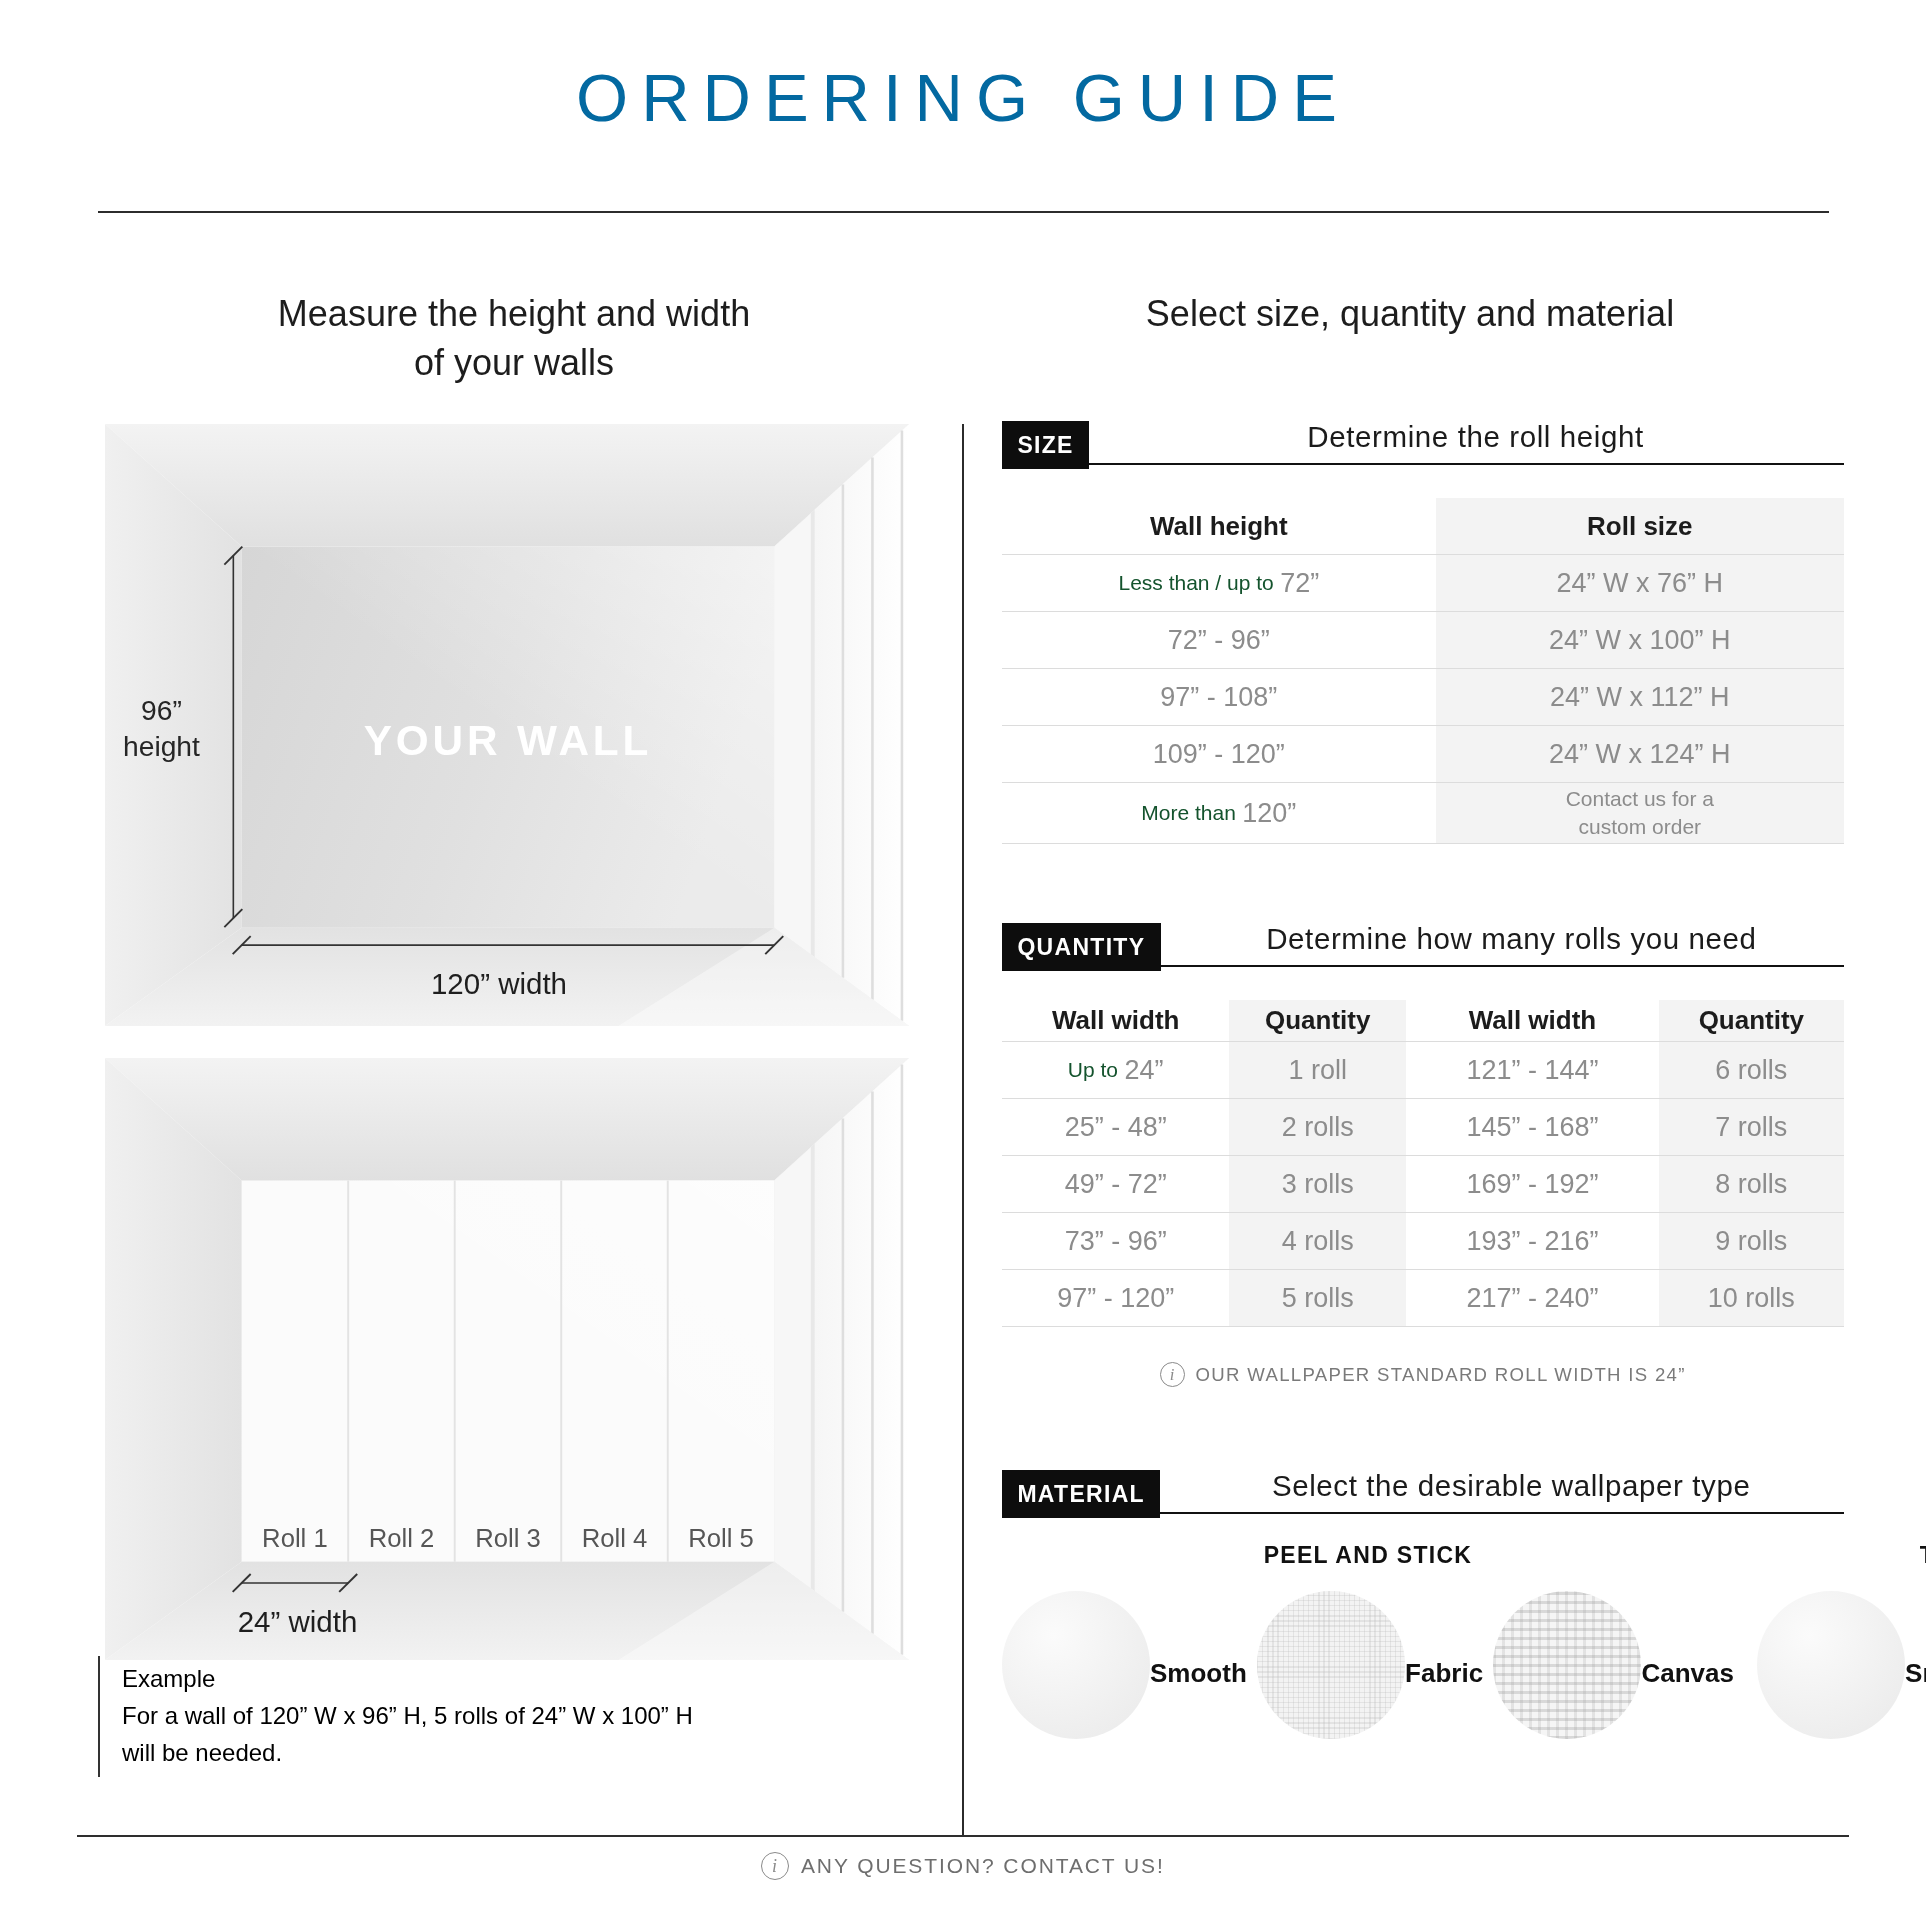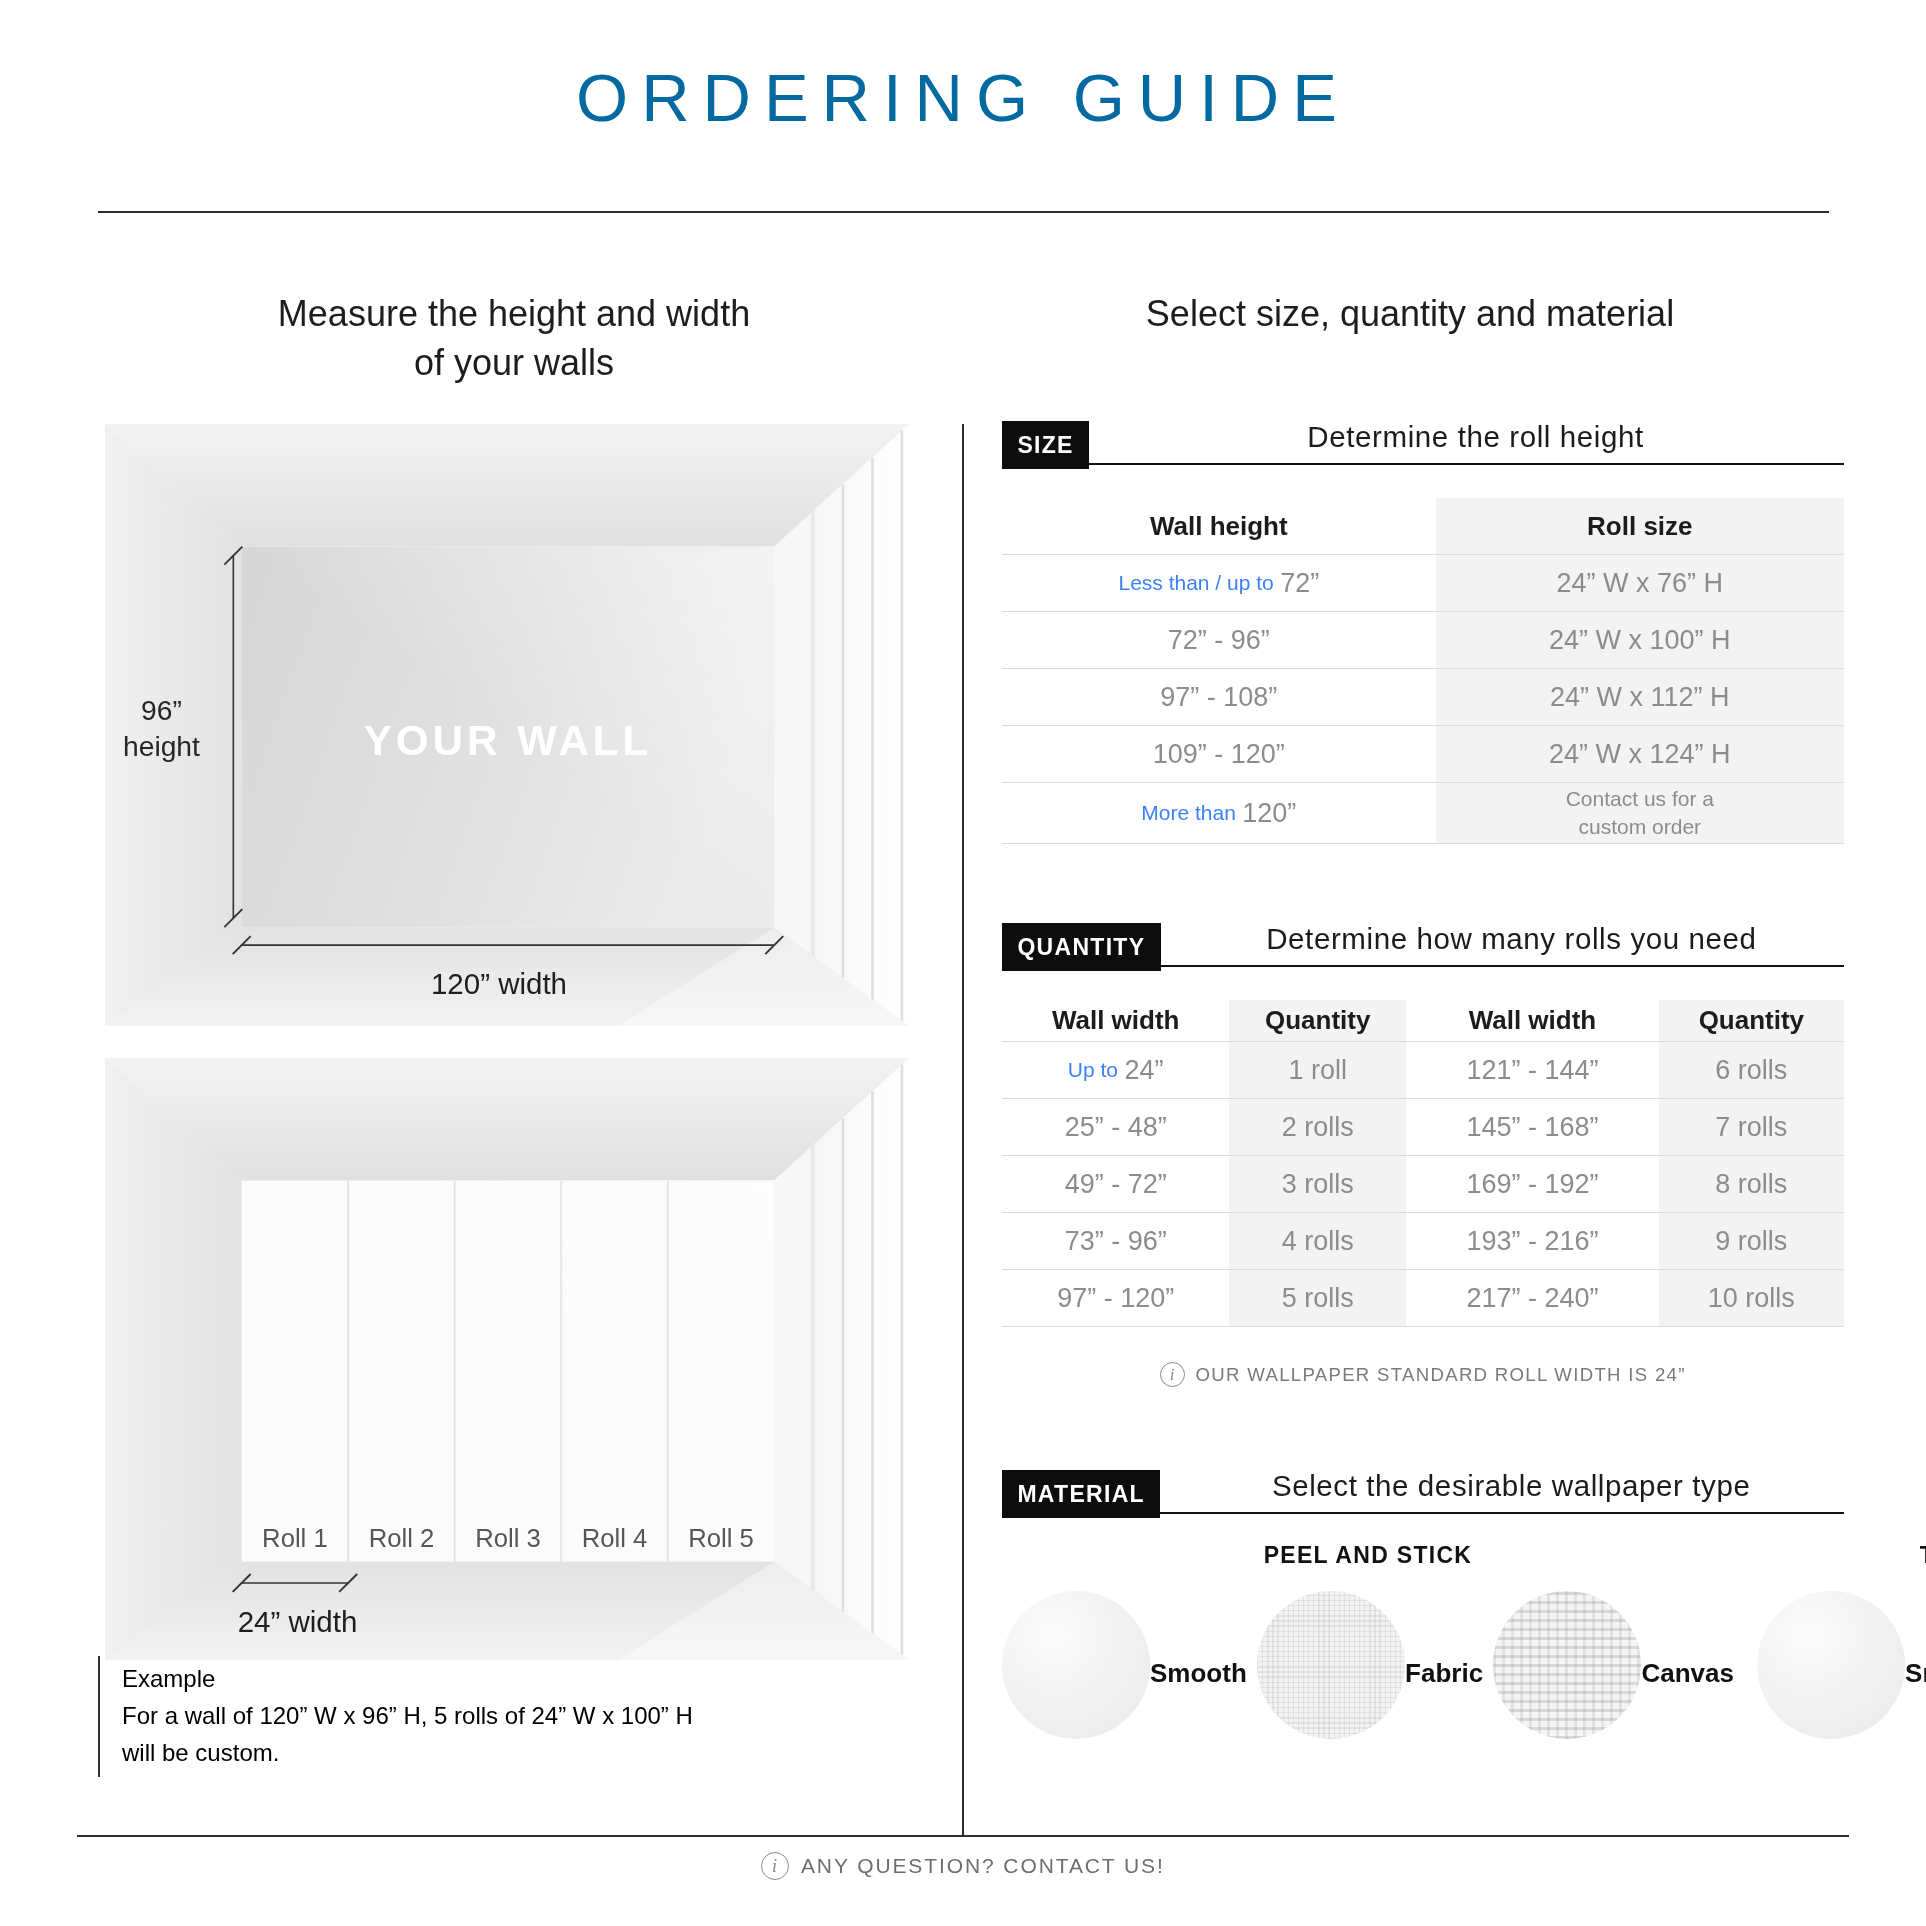--- a/index.html
+++ b/index.html
@@ -34,21 +34,21 @@
          padding:11px 15.4px 9.6px;margin-bottom:-3.9px;}
   .sec-sub{flex:1;border-bottom:2.6px solid #111;padding:0 0 9px 18px;font-size:29.5px;
            letter-spacing:0.6px;color:#1b1b1b;white-space:nowrap;text-align:center;}
 
   
   .tbl{display:grid;margin-top:33px;}
   .size-tbl{grid-template-columns:51.5% 48.5%;}
   .qty-tbl{grid-template-columns:27% 21% 30% 22%;}
   .cell{display:flex;align-items:center;justify-content:center;text-align:right;
         color:#8c8c8c;font-size:27px;}
-  .cell .prefix{font-size:21px;margin-right:6.4px;color:#3b82f6;}
+  .cell .prefix{font-size:21px;margin-right:6.4px;color:#14532d;}
   .th{font-weight:700;color:#1c1c1c;font-size:26px;height:40px;}
   .size-tbl .cell{height:56px;}
   .size-tbl .cell.tall{height:60px;}
   .qty-tbl .cell{height:41px;}
   .qty-tbl .cell.body{height:56px;}
   .alt{background:#f3f3f3;}
   .bt{border-top:1.3px solid #dcdcdc;}
   .bb{border-bottom:1.3px solid #dcdcdc;}
   .two-line{flex-direction:column;font-size:21px;line-height:28px;}
 
@@ -179,21 +179,21 @@
     <text x="960" y="762" font-size="40" fill="#565656" text-anchor="middle">Roll 5</text>
     <line x1="213" y1="818" x2="379" y2="818" stroke="#333" stroke-width="2.5"></line>
     <line x1="199" y1="832" x2="227" y2="804" stroke="#333" stroke-width="3"></line>
     <line x1="365" y1="832" x2="393" y2="804" stroke="#333" stroke-width="3"></line>
     <text x="300" y="894" font-size="46" fill="#1e1e1e" text-anchor="middle">24” width</text>
   </svg>
 
   <div class="example">
     <div>Example</div>
     <div>For a wall of 120” W x 96” H, 5 rolls of 24” W x 100” H</div>
-    <div>will be custom.</div>
+    <div>will be needed.</div>
   </div>
 
   <div class="sec" id="sec-size">
     <div class="sec-head">
       <span class="badge">SIZE</span>
       <span class="sec-sub">Determine the roll height</span>
     </div>
     <div class="tbl size-tbl">
       <div class="cell th">Wall height</div>
       <div class="cell th alt">Roll size</div>

